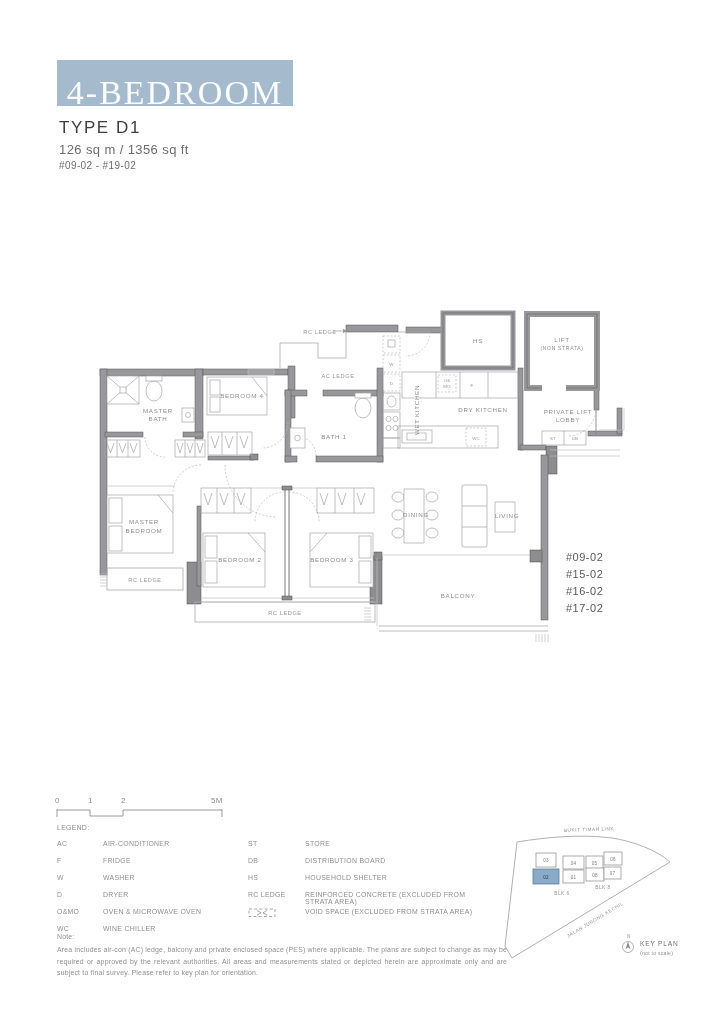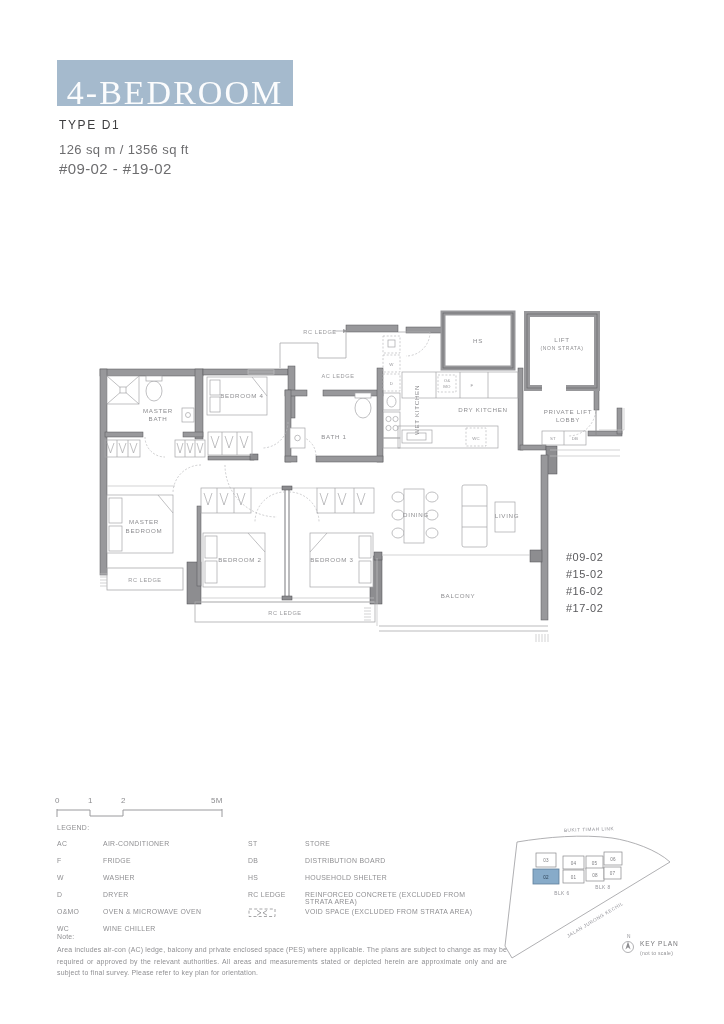--- a/index.html
+++ b/index.html
@@ -3,23 +3,23 @@
 <meta charset="utf-8">
 <style>
   html,body{margin:0;padding:0;background:#e8e8e8;}
   .page{position:relative;width:724px;height:1024px;background:#ffffff;margin:0 auto;
         font-family:"Liberation Sans",sans-serif;overflow:hidden;}
   
   .banner{position:absolute;left:57px;top:60px;width:236px;height:46px;background:#a5bacd;
           display:flex;align-items:center;justify-content:center;}
   .banner-text{font-family:"Liberation Serif",serif;font-size:34px;color:#fbfcfd;
                letter-spacing:2px;font-weight:400;margin-top:20px;}
-  .type-title{position:absolute;left:59px;top:118px;font-size:12px;color:#3d3d3f;letter-spacing:1.6px;}
+  .type-title{position:absolute;left:59px;top:118px;font-size:17px;color:#3d3d3f;letter-spacing:1.6px;}
   .meta1{position:absolute;left:59px;top:142px;font-size:13px;color:#6d6d6f;letter-spacing:.4px;}
-  .meta2{position:absolute;left:59px;top:160px;font-size:15px;color:#6d6d6f;letter-spacing:.4px;}
+  .meta2{position:absolute;left:59px;top:160px;font-size:10px;color:#6d6d6f;letter-spacing:.4px;}
   
   .plan{position:absolute;left:80px;top:300px;width:580px;height:360px;}
   .wall{fill:#98989b;stroke:#55555a;stroke-width:.5;}
   .wall2{fill:#8d8d90;stroke:#4c4c50;stroke-width:.5;}
   .thin{fill:none;stroke:#aaaaac;stroke-width:.8;}
   .thin2{fill:none;stroke:#c0c0c2;stroke-width:.7;}
   .furn{fill:#fff;stroke:#a5a5a8;stroke-width:.7;}
   .furnN{fill:none;stroke:#a5a5a8;stroke-width:.7;}
   .dashB{fill:none;stroke:#b9b9bc;stroke-width:.7;stroke-dasharray:2 1.7;}
   .rmlab{font-size:6.2px;fill:#8e8e91;letter-spacing:.7px;text-anchor:middle;}

